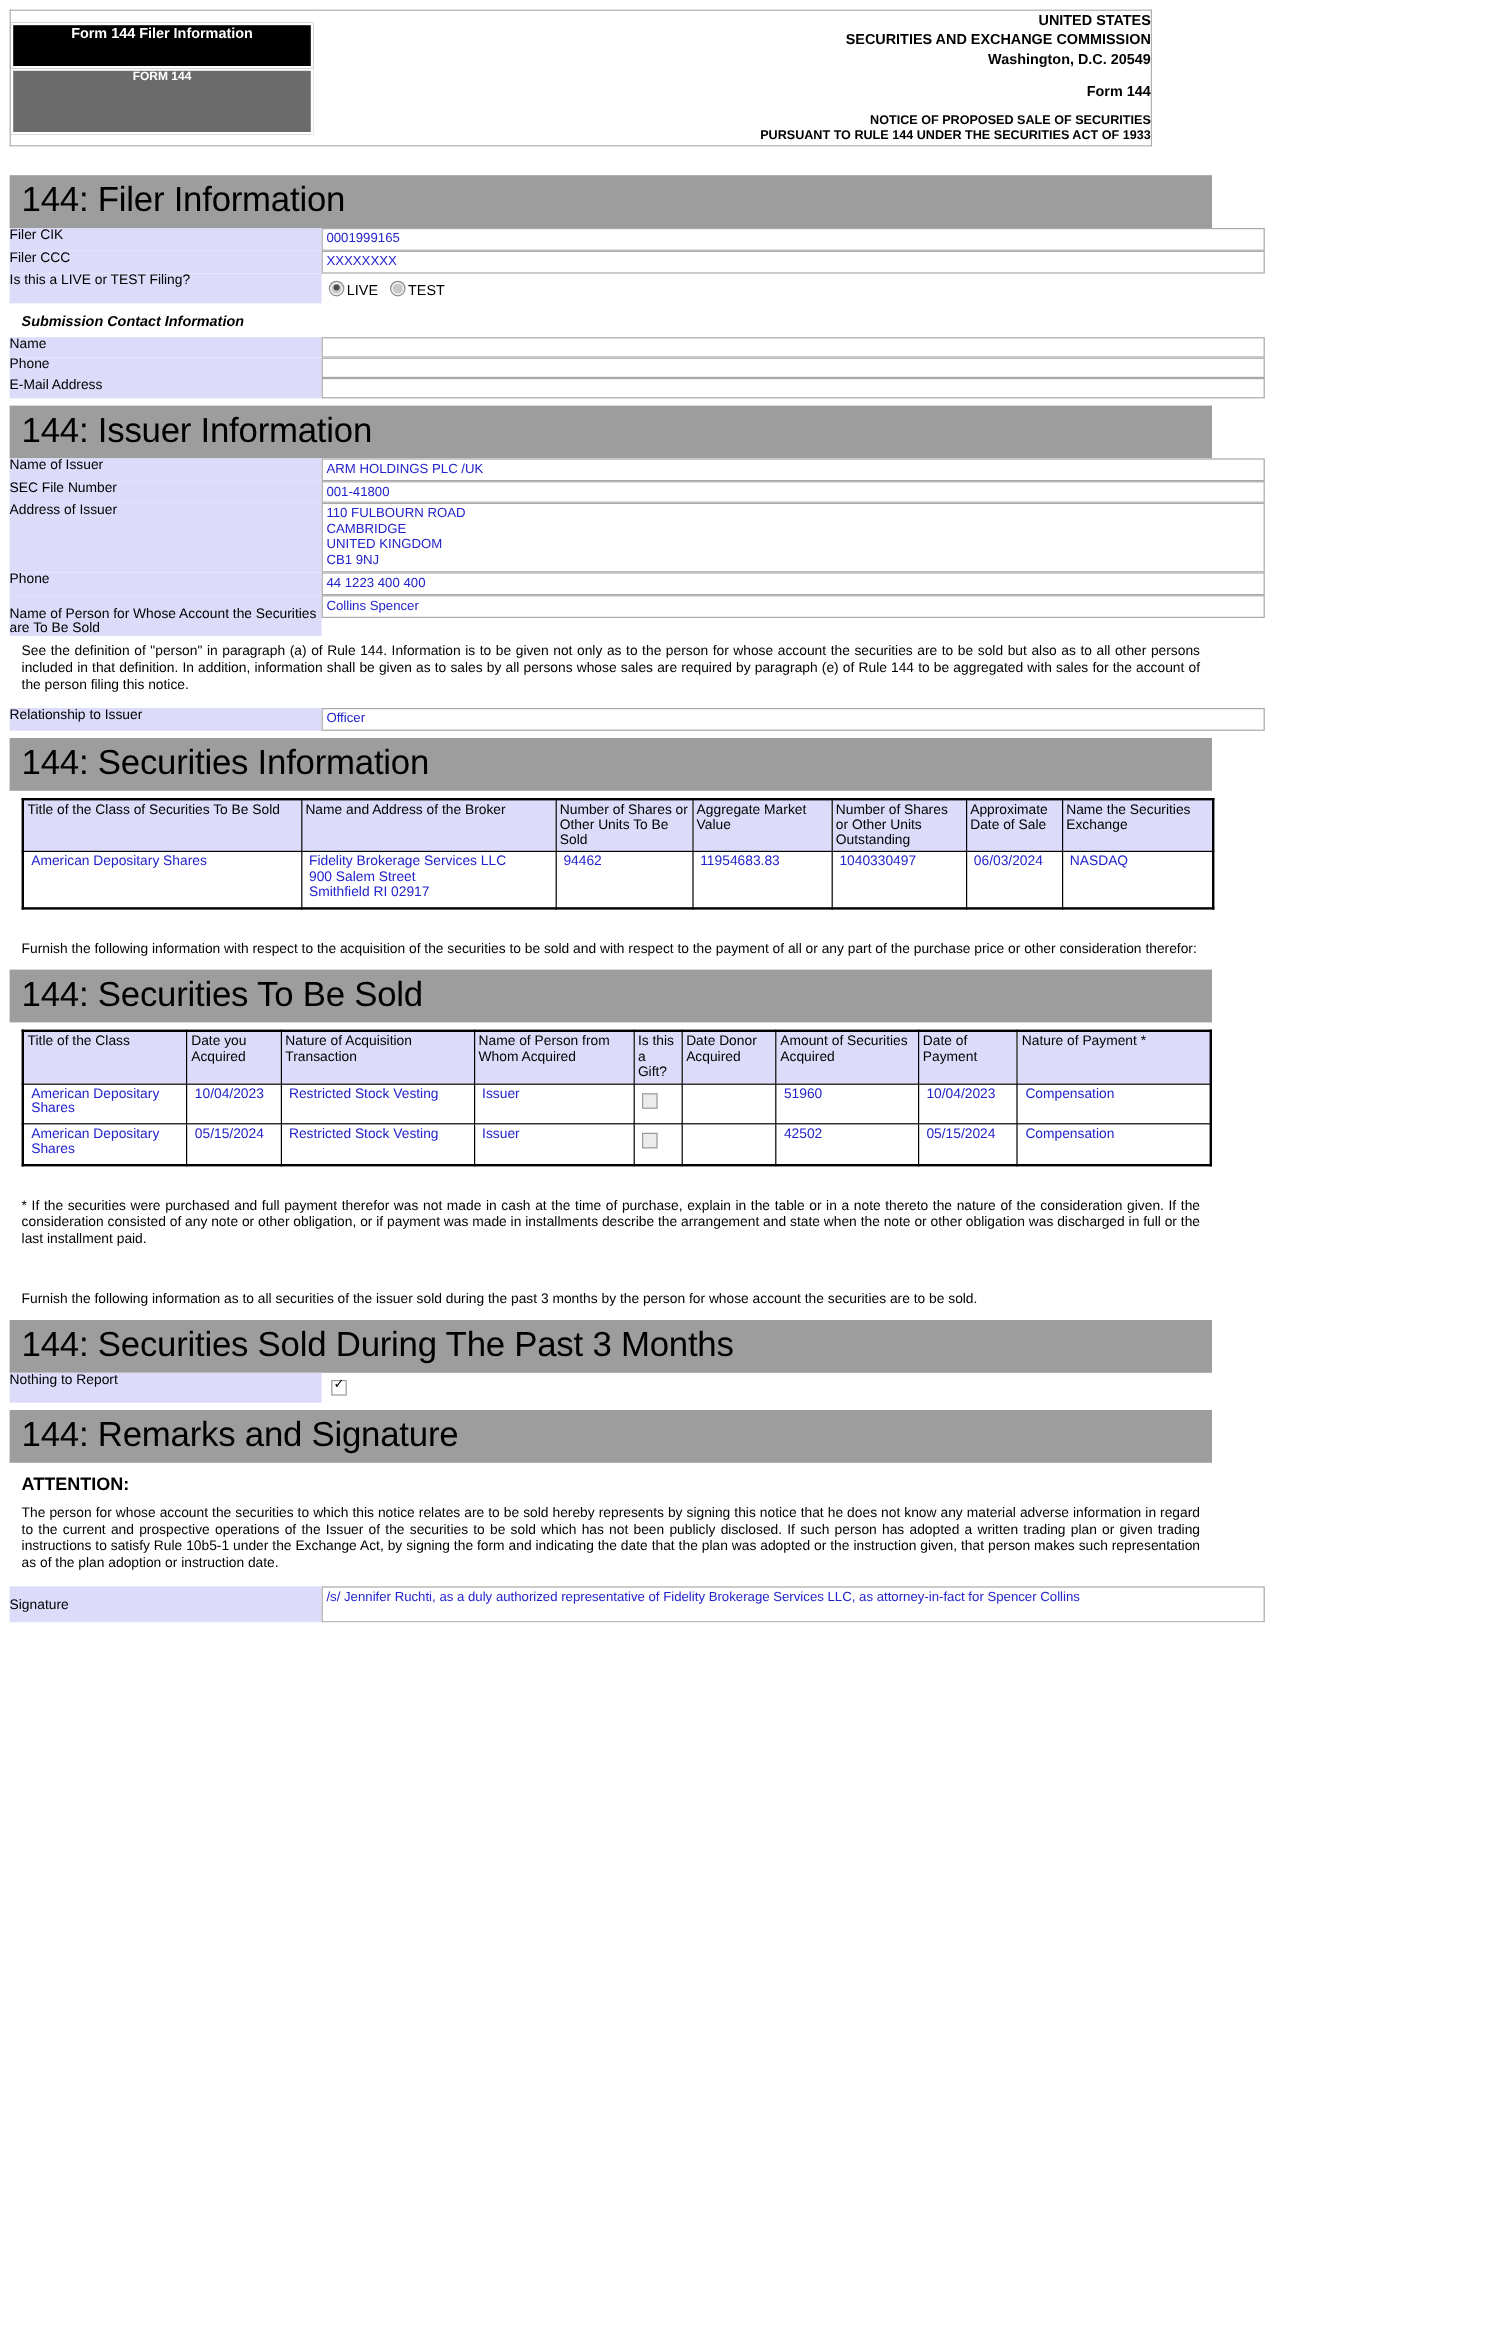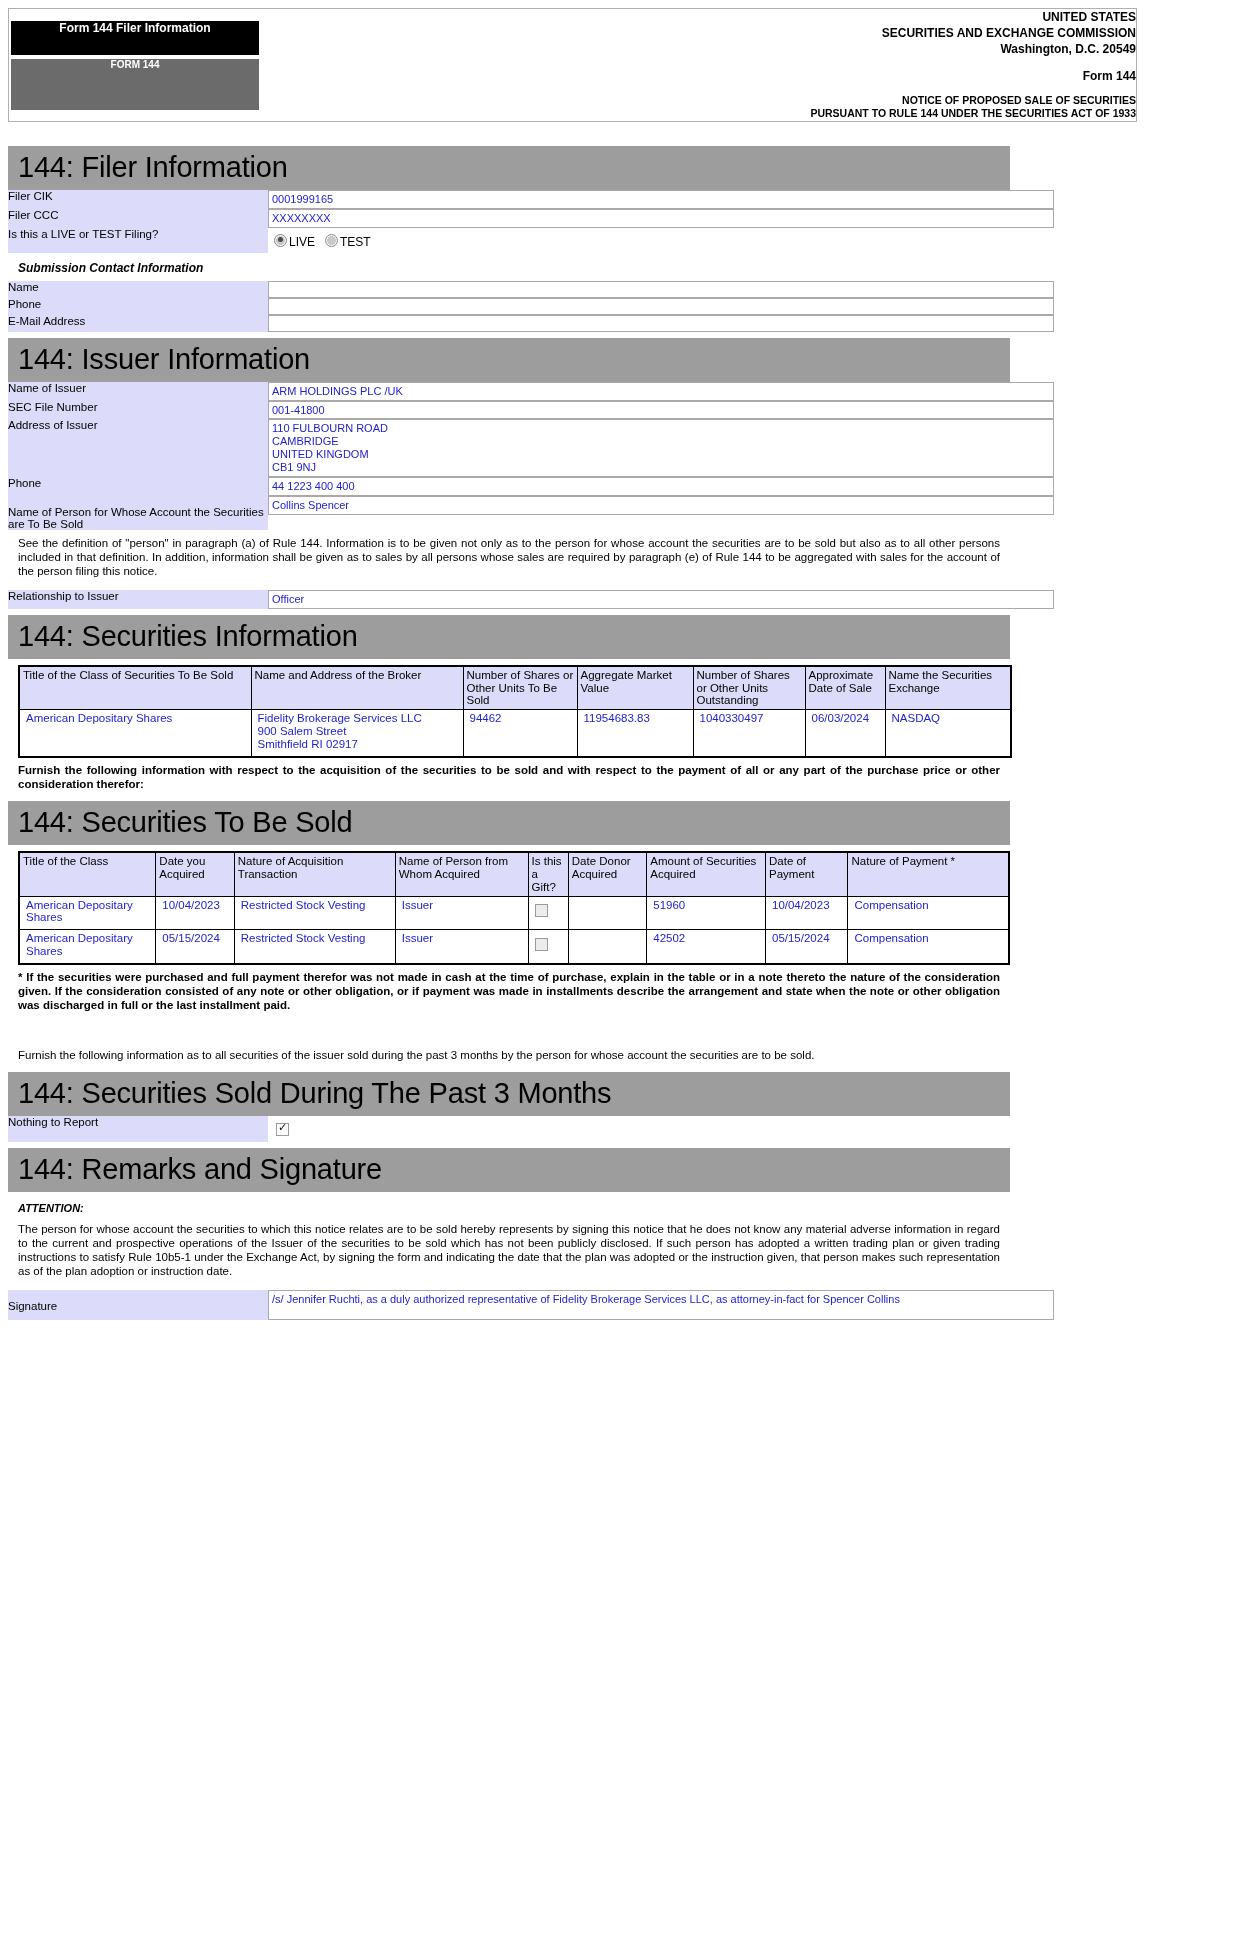--- a/index.html
+++ b/index.html
@@ -16,21 +16,21 @@
   }
   .page {
     width: 1010px;
     margin: 0;
     padding: 8px 0 0 8px;
     box-sizing: border-box;
   }
 
   
   .masthead {
-    width: 1129px;
+    width: 952px;
     border: 1px solid #b0b0b0;
     border-collapse: collapse;
     table-layout: fixed;
     margin-bottom: 24px;
   }
   .masthead td {
     vertical-align: middle;
     padding: 0;
   }
   .mh-left { width: 252px; }
@@ -151,25 +151,24 @@
 
   
   .para {
     width: 992px;
     font-size: 11.5px;
     line-height: 1.22;
     text-align: justify;
     padding: 6px 0 4px 10px;
     box-sizing: border-box;
   }
-  .para.spaced { padding-top: 5px; font-weight: bold; }
+  .para.spaced { padding-top: 26px; }
   .attn-title {
     font-weight: bold;
-    font-style: italic;
-    font-size: 11px;
+    font-size: 15px;
     padding: 10px 0 2px 10px;
   }
   .footer-note {
     text-align: center;
     font-weight: bold;
     font-style: italic;
     font-size: 13px;
     padding: 16px 10px 10px 0;
     width: 1002px;
     box-sizing: border-box;

